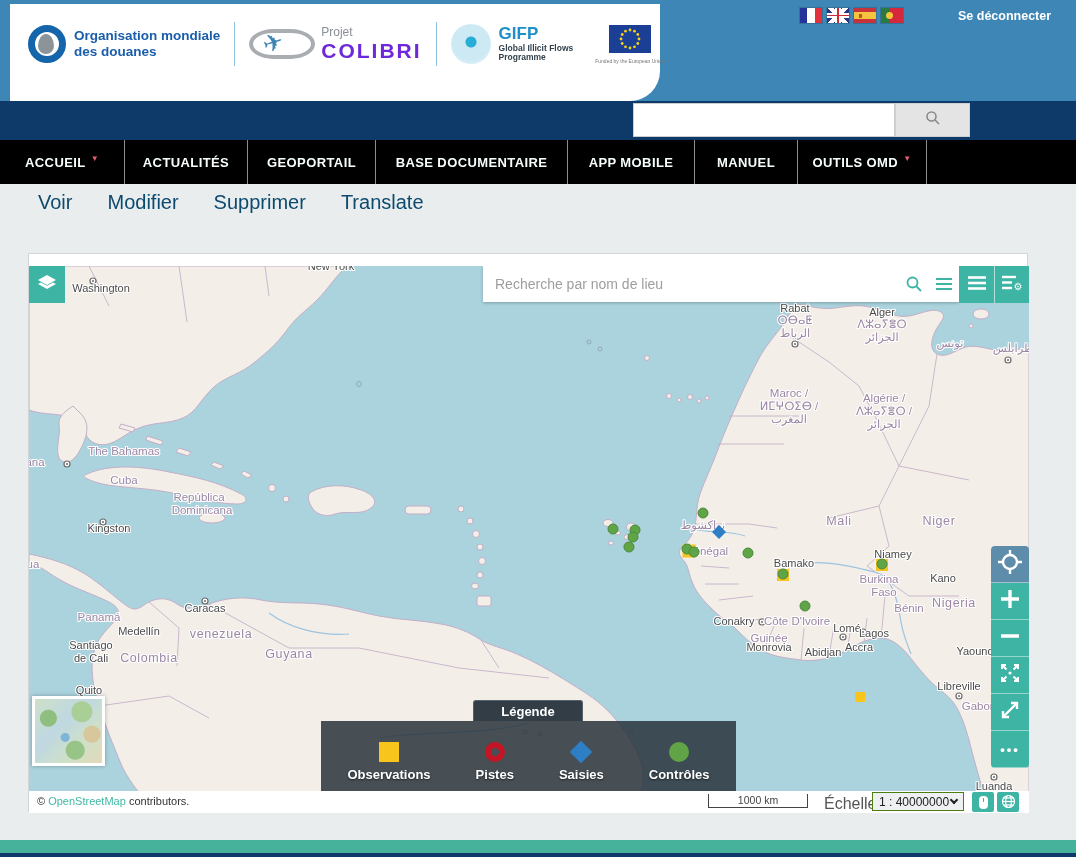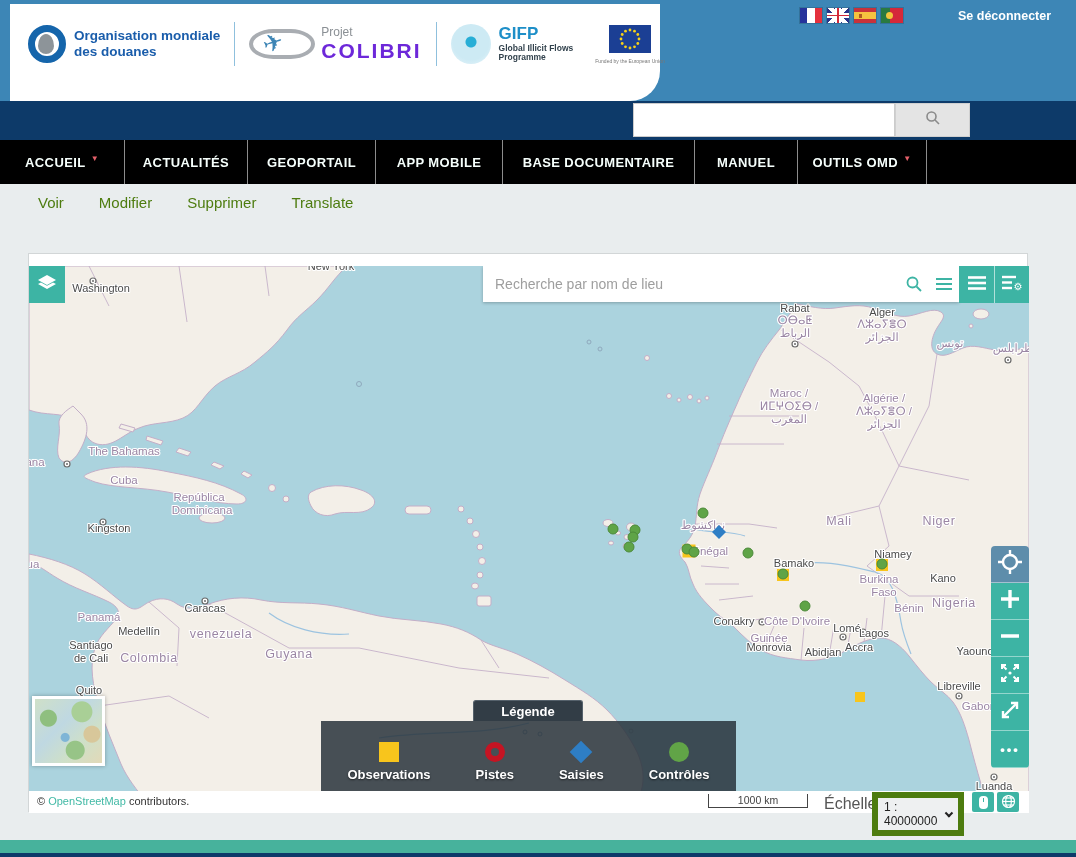--- a/index.html
+++ b/index.html
@@ -51,21 +51,21 @@
   .site-search { position:absolute; left:633px; top:2px; width:262px; height:34px; border:1px solid #ccc; background:#fff; padding:0 8px; font-size:13px; outline:none; }
   .site-search-btn { position:absolute; left:895px; top:2px; width:75px; height:34px; background:#e4e4e4; border:1px solid #d0d0d0; display:flex; align-items:center; justify-content:center; cursor:pointer; }
 
   
   .mainnav { position:absolute; left:0; top:140px; width:1076px; height:50px; background:#000000; display:flex; }
   .mainnav .item { height:44px; display:flex; align-items:center; justify-content:center; color:#f6fffc; font-size:13px; font-weight:bold; letter-spacing:.4px; border-right:1px solid rgba(255,255,255,.55); cursor:pointer; position:relative; }
   .mainnav .caret { color:#e4606a; font-size:8px; margin-left:5px; margin-top:-8px; }
 
   
   .adminnav { position:absolute; left:0; top:184px; width:1076px; height:36px; background:#e9edee; display:flex; align-items:center; padding-left:38px; gap:35px; }
-  .adminnav .alink { color:#4d7c0f; font-size:15px; cursor:pointer; }
+  .adminnav .alink { color:#0c4a6e; font-size:20px; cursor:pointer; }
 
   
   .map-wrap { position:absolute; left:28px; top:253px; width:1000px; height:559px; border:1px solid #d2d6d7; background:#fff; }
   .map-canvas { position:absolute; left:0; top:12px; width:1000px; height:537px; overflow:hidden; background:#abd3de; cursor:grab; }
   svg text { user-select:none; }
   .ml { font-family:"Liberation Sans",sans-serif; font-size:11px; paint-order:stroke; stroke:#ffffff; stroke-width:2.2px; stroke-linejoin:round; text-anchor:middle; }
   .c1 { fill:#4a4a4a; }
   .c2 { fill:#9b86a4; font-size:11.5px; }
   .big { font-size:12.5px; letter-spacing:.6px; }
 
@@ -104,21 +104,21 @@
   .sh-ring { border:6px solid #c51423; border-radius:50%; background:transparent; }
   .sh-diamond { width:16px; height:16px; background:#2e7ec5; transform:rotate(45deg); margin:2px; }
   .sh-circle { background:#61a447; border-radius:50%; }
 
   
   .map-bottom { position:absolute; left:0; top:537px; width:1000px; height:22px; background:#fff; font-size:11px; color:#333; }
   .attrib { position:absolute; left:8px; top:4px; }
   .attrib .link { color:#41b9a5; cursor:pointer; }
   .scaleline { position:absolute; left:679px; top:3px; width:100px; height:14px; border:1px solid #444; border-top:none; text-align:center; font-size:10.5px; color:#444; line-height:12px; }
   .echelle-label { position:absolute; left:795px; top:4px; font-size:16px; color:#555; }
-  .scale-select { position:absolute; left:843px; top:1px; width:92px; height:19px; background:#eef0f1; border:6px solid #4d7c0f; display:flex; align-items:center; justify-content:space-between; padding:16px 6px; font-size:12px; color:#222; cursor:pointer; }
+  .scale-select { position:absolute; left:843px; top:1px; width:92px; height:19px; background:#eef0f1; border:1px solid #4d7c0f; display:flex; align-items:center; justify-content:space-between; padding:4px 6px; font-size:12px; color:#222; cursor:pointer; }
   .chev { width:6px; height:6px; border-right:2px solid #222; border-bottom:2px solid #222; transform:rotate(45deg); margin-top:-3px; }
   .mini-btn { position:absolute; top:1px; width:22px; height:20px; background:#3db4a4; border-radius:2px; display:flex; align-items:center; justify-content:center; cursor:pointer; }
   .mouse-ic { width:9px; height:13px; background:#fff; border-radius:4px; position:relative; }
   .mouse-ic::after { content:""; position:absolute; left:4px; top:2px; width:1.5px; height:4px; background:#3db4a4; }
 
   
   .strip-teal { position:absolute; left:0; top:840px; width:1076px; height:13px; background:#47b29c; }
   .strip-navy { position:absolute; left:0; top:853px; width:1076px; height:4px; background:#0d3a69; }
 </style>
 </head>
@@ -198,25 +198,25 @@
     <div class="item" style="width:125px">
         <span>ACCUEIL</span>
         <span class="caret">▼</span>
       </div>
     <div class="item" style="width:123px">
         <span>ACTUALITÉS</span>
       </div>
     <div class="item" style="width:128px">
         <span>GEOPORTAIL</span>
       </div>
+    <div class="item" style="width:192px">
+        <span>BASE DOCUMENTAIRE</span>
+      </div>
     <div class="item" style="width:127px">
         <span>APP MOBILE</span>
-      </div>
-    <div class="item" style="width:192px">
-        <span>BASE DOCUMENTAIRE</span>
       </div>
     <div class="item" style="width:103px">
         <span>MANUEL</span>
       </div>
     <div class="item" style="width:129px">
         <span>OUTILS OMD</span>
         <span class="caret">▼</span>
       </div>
   </div>
 

